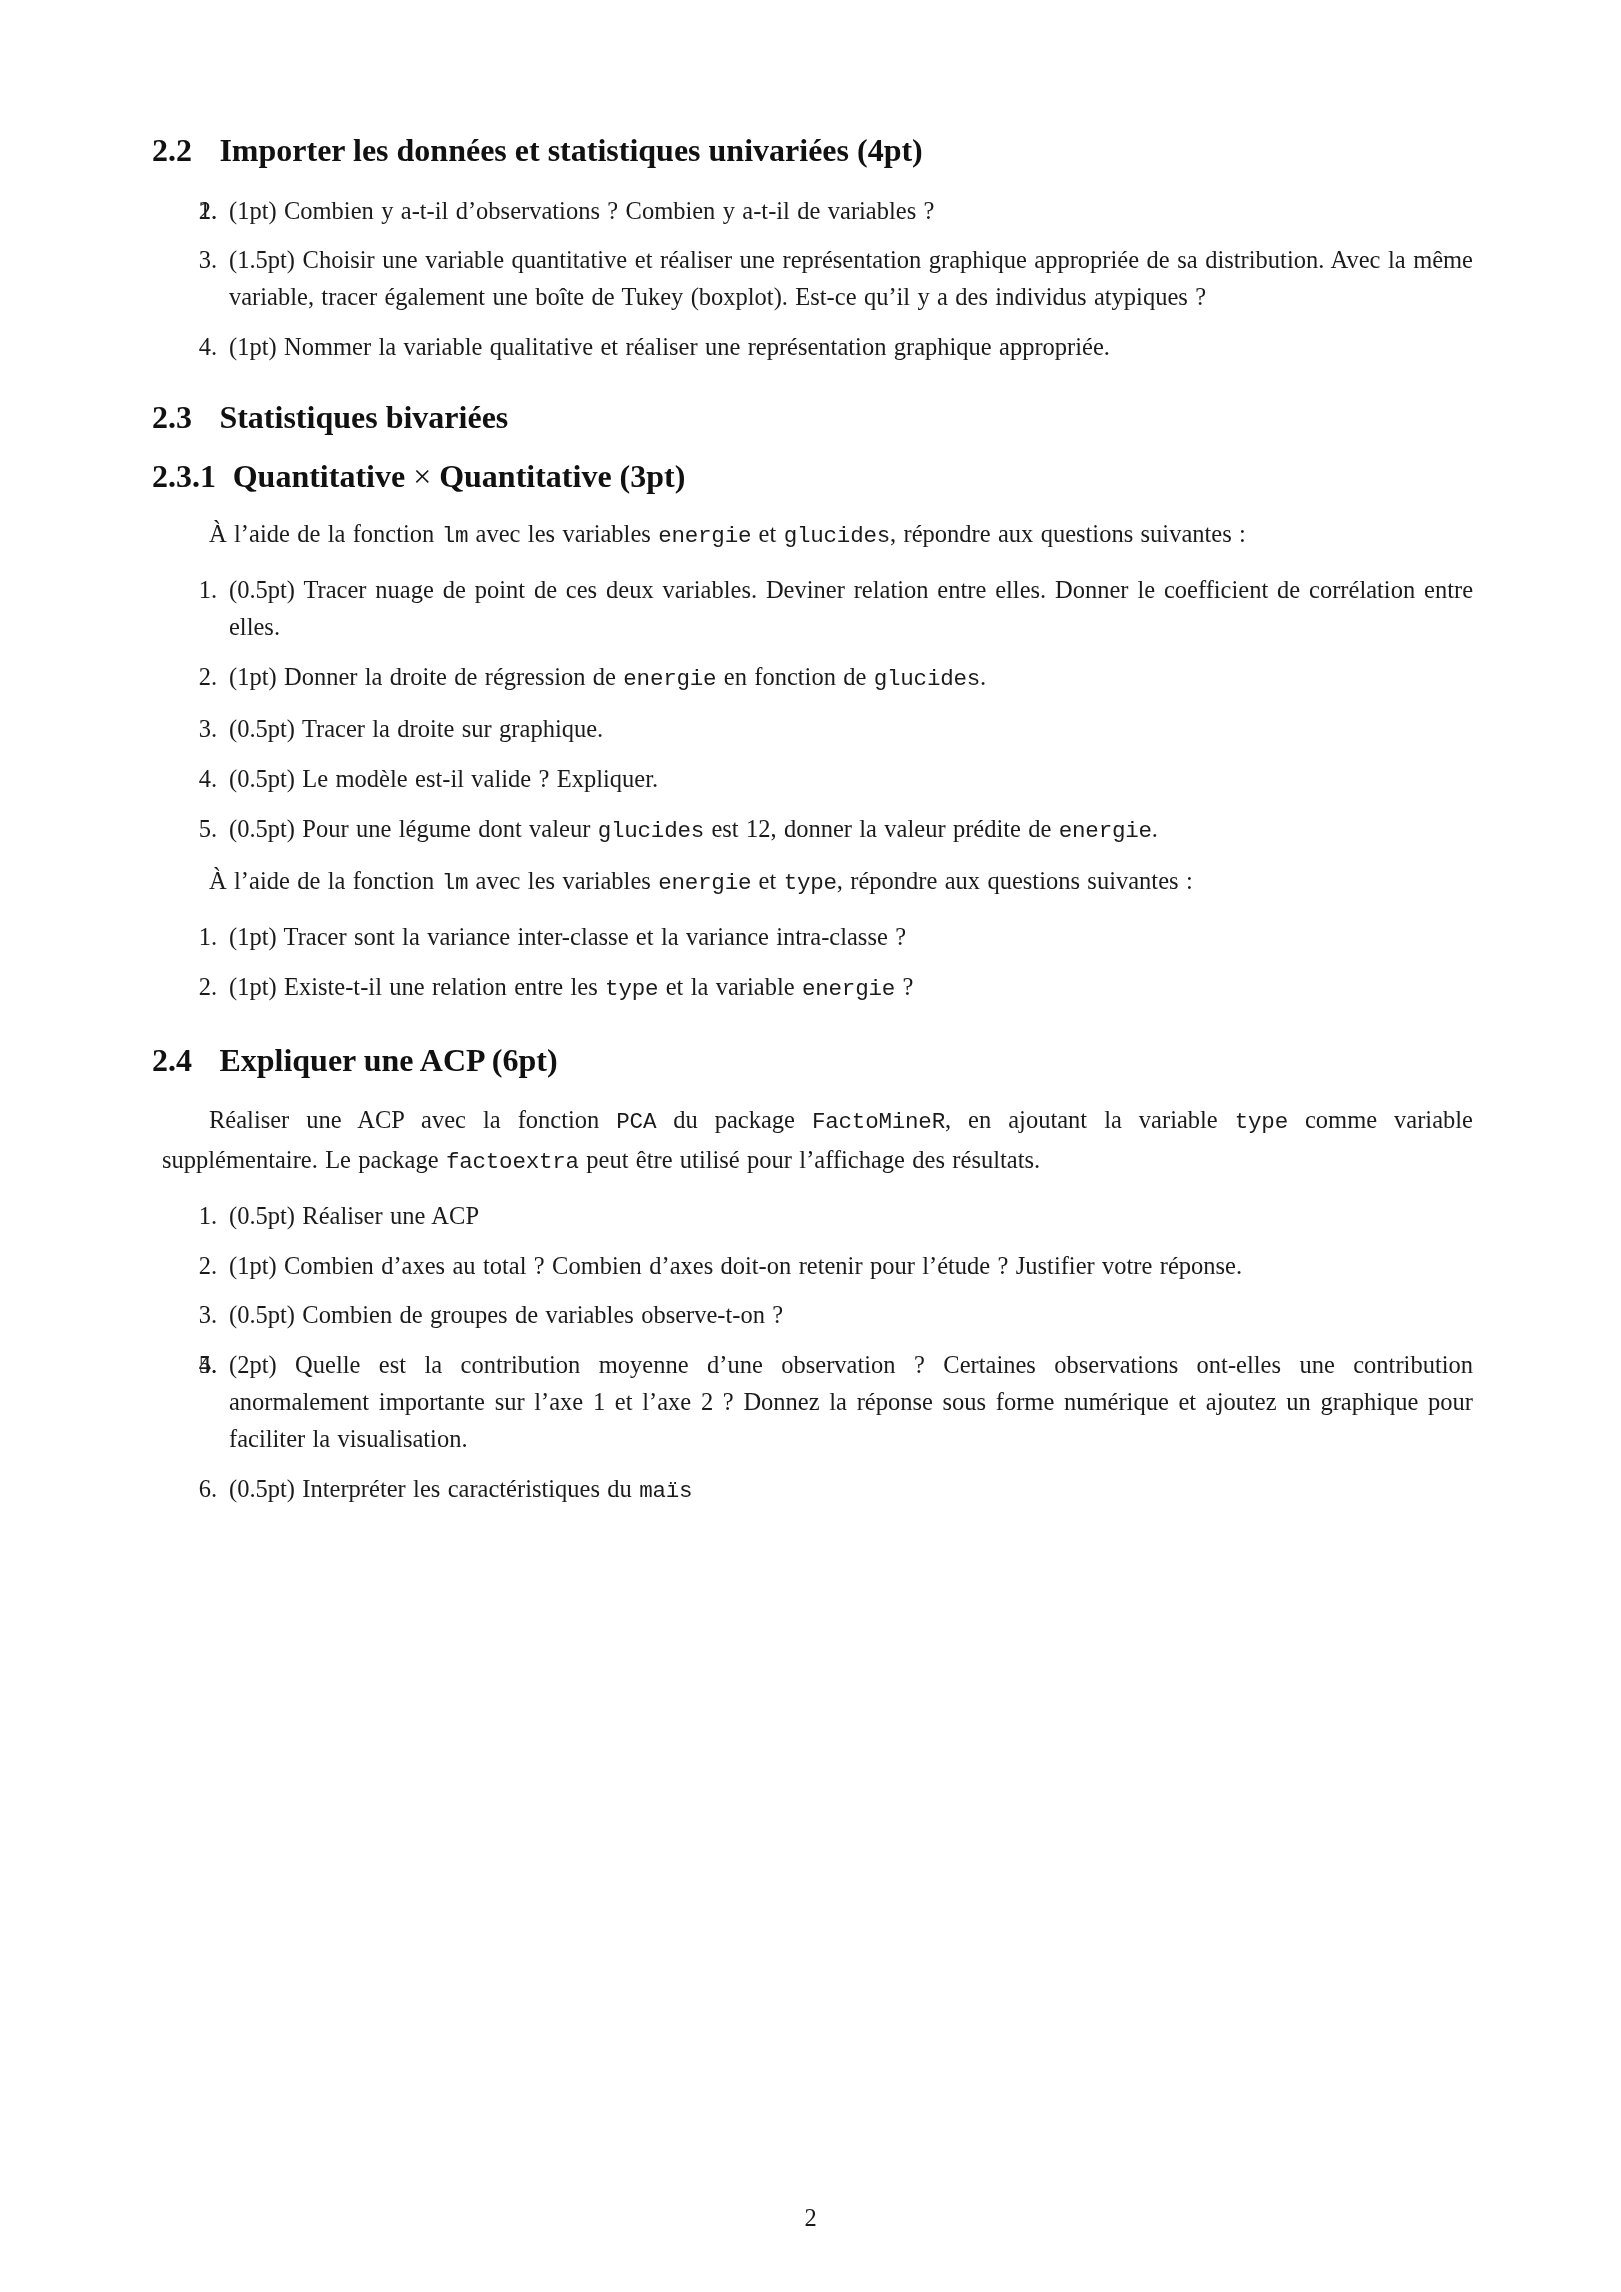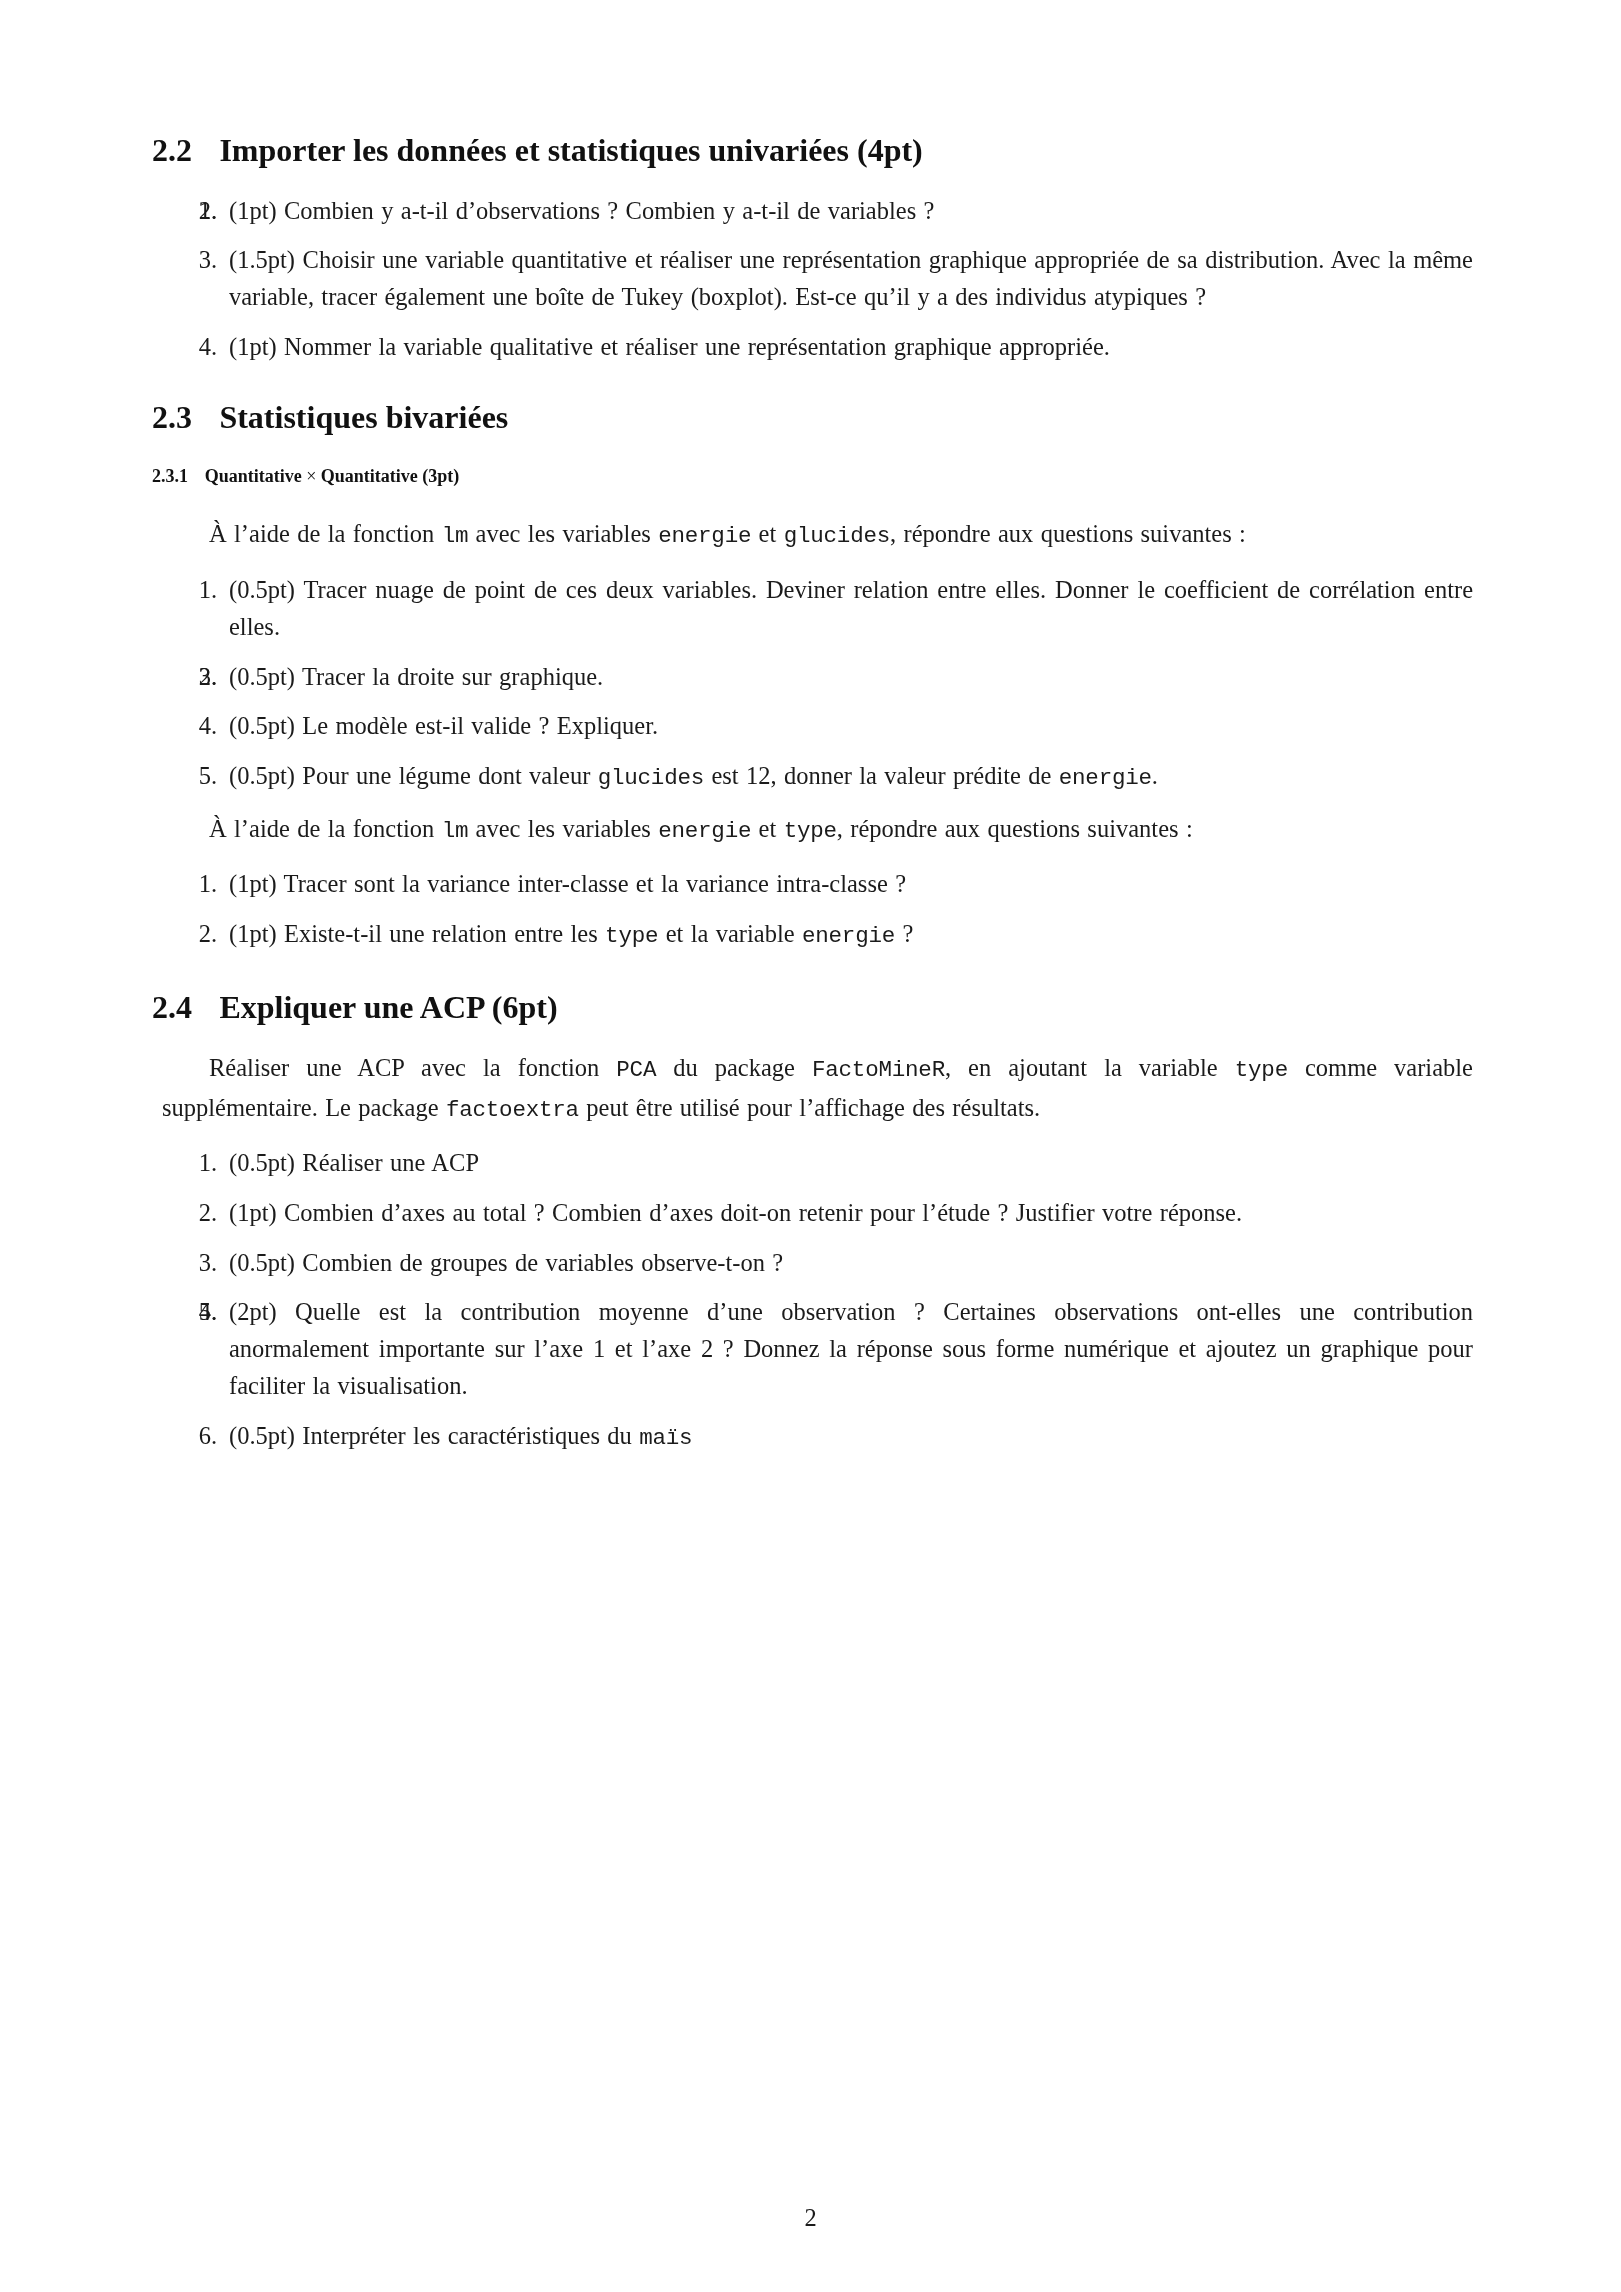--- a/index.html
+++ b/index.html
@@ -14,21 +14,21 @@
   }
   .content {
     position: absolute;
     left: 152px;
     top: 131px;
     width: 1321px;
   }
   section { display: block; }
   .heading { font-weight: bold; color: #111; }
   .heading.level2 { font-size: 32px; line-height: 39px; margin: 33px 0 21.6px 0; }
-  .heading.level3 { font-size: 18px; line-height: 35px; margin: 21.6px 0 21.6px 0; }
+  .heading.level3 { font-size: 32px; line-height: 35px; margin: 21.6px 0 21.6px 0; }
   section:first-child .heading.level2 { margin-top: 0; }
   .heading.level2 .sec-num { display: inline-block; margin-right: 27.4px; }
   .heading.level3 .sec-num { display: inline-block; margin-right: 16.7px; }
   .math-symbol { font-weight: normal; }
   .para {
     font-size: 24.5px;
     line-height: 37px;
     text-align: justify;
     word-spacing: 0.05em;
     margin: 0 0 15.7px 0;
@@ -85,21 +85,21 @@
         </ol>
       </section>
       <section>
         <div class="heading level2"><span class="sec-num">2.3</span><span class="sec-title"><span>Statistiques bivariées</span></span></div>
       </section>
       <section>
         <div class="heading level3"><span class="sec-num">2.3.1</span><span class="sec-title"><span>Quantitative </span><span class="math-symbol">×</span><span> Quantitative (3pt)</span></span></div>
         <p class="para indent"><span>À l’aide de la fonction </span><code class="inline-code">lm</code><span> avec les variables </span><code class="inline-code">energie</code><span> et </span><code class="inline-code">glucides</code><span>, répondre aux questions suivantes :</span></p>
         <ol class="qlist">
           <li><span class="marker">1.</span><span class="item-body"><span>(0.5pt) Tracer nuage de point de ces deux variables. Deviner relation entre elles. Donner le coefficient de corrélation entre elles.</span></span></li>
-          <li><span class="marker">2.</span></li>
+          <li><span class="marker">2.</span><span class="item-body"><span>(1pt) Donner la droite de régression de </span><code class="inline-code">energie</code><span> en fonction de </span><code class="inline-code">glucides</code><span>.</span></span></li>
           <li><span class="marker">3.</span><span class="item-body"><span>(0.5pt) Tracer la droite sur graphique.</span></span></li>
           <li><span class="marker">4.</span><span class="item-body"><span>(0.5pt) Le modèle est-il valide ? Expliquer.</span></span></li>
           <li><span class="marker">5.</span><span class="item-body"><span>(0.5pt) Pour une légume dont valeur </span><code class="inline-code">glucides</code><span> est 12, donner la valeur prédite de </span><code class="inline-code">energie</code><span>.</span></span></li>
         </ol>
       </section>
       <section>
         <p class="para indent"><span>À l’aide de la fonction </span><code class="inline-code">lm</code><span> avec les variables </span><code class="inline-code">energie</code><span> et </span><code class="inline-code">type</code><span>, répondre aux questions suivantes :</span></p>
         <ol class="qlist">
           <li><span class="marker">1.</span><span class="item-body"><span>(1pt) Tracer sont la variance inter-classe et la variance intra-classe ?</span></span></li>
           <li><span class="marker">2.</span><span class="item-body"><span>(1pt) Existe-t-il une relation entre les </span><code class="inline-code">type</code><span> et la variable </span><code class="inline-code">energie</code><span> ?</span></span></li>

